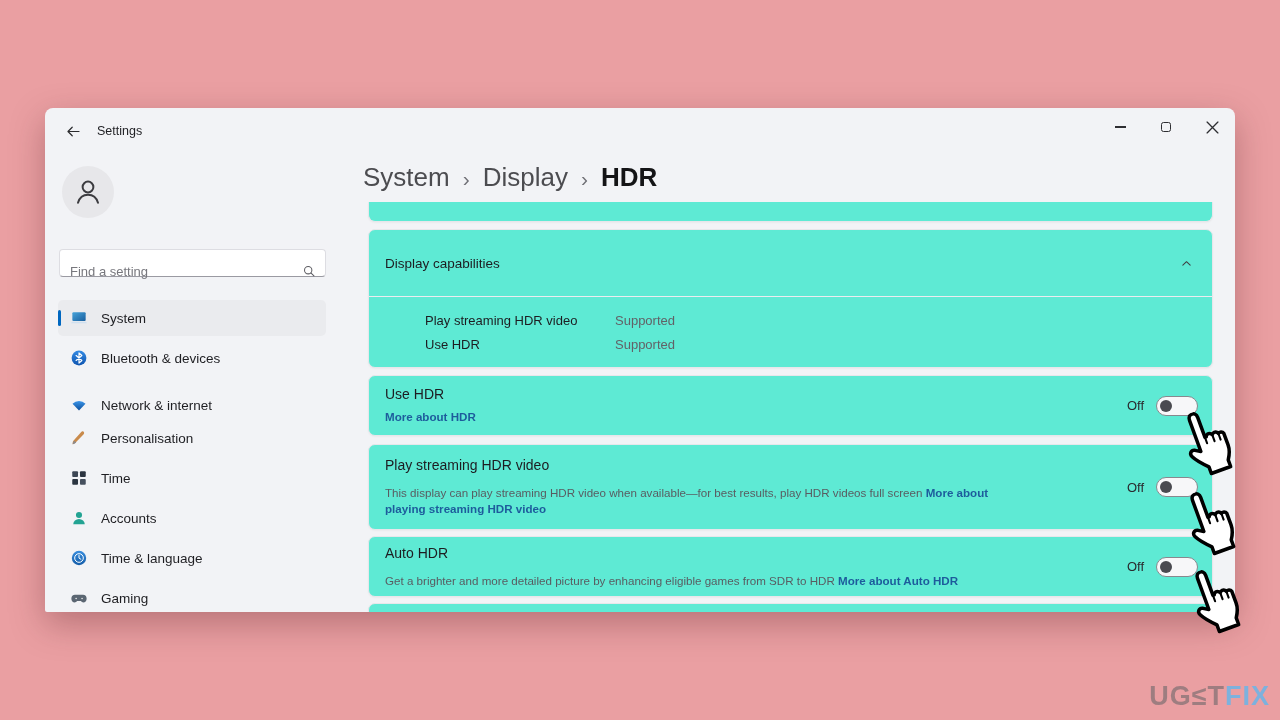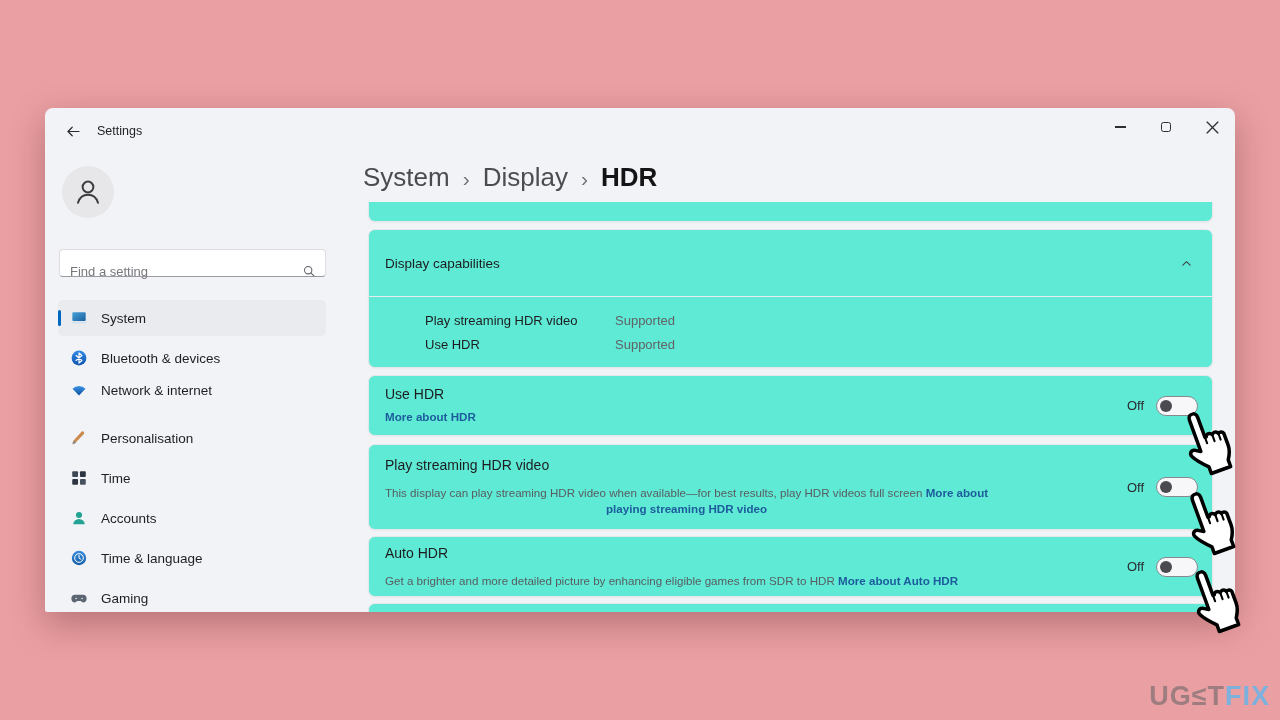--- a/index.html
+++ b/index.html
@@ -58,21 +58,21 @@
   .cap-row { display:flex; height:24px; align-items:center; }
   .cap-row-label { width:190px; font-size:13px; color:#1d1d21; }
   .cap-row-value { font-size:13px; color:#626267; }
 
   .setting-card { display:flex; align-items:center; justify-content:space-between;
     padding:0 14px 0 16px; border-radius:7px; }
   .setting-card.use { top:267px; height:61px; }
   .setting-card.play { top:336px; height:86px; }
   .setting-card.auto { top:428px; height:61px; }
   .setting-title { font-size:14px; color:#1d1d21; }
-  .setting-desc { font-size:11.6px; line-height:16px; color:#595c61; margin-top:12px; max-width:705px;text-align:center; }
+  .setting-desc { font-size:11.6px; line-height:16px; color:#595c61; margin-top:12px; max-width:705px; }
   .setting-link { font-size:11.6px; line-height:16px; font-weight:700; color:#1d5c9c; cursor:pointer; }
   .link-row { margin-top:5px; }
   .toggle-zone { display:flex; align-items:center; gap:12px; flex:0 0 auto; }
   .toggle-label { font-size:13px; color:#2a2a2e; }
   .toggle { width:42px; height:20px; border-radius:10px; border:1px solid #88888e;
     background:#f7f7f9; position:relative; cursor:pointer; }
   .toggle .knob { position:absolute; left:3px; top:3px; width:12px; height:12px;
     border-radius:50%; background:#4a4a50; }
 
   
@@ -159,21 +159,21 @@
           <stop offset="0" stop-color="#338ae4"></stop>
               <stop offset="1" stop-color="#0f55b0"></stop>
             </linearGradient>
           </defs>
         <circle cx="10" cy="10" r="8.2" fill="url(#gbt)"></circle>
         <path d="M10 4.4v11.2M10 4.4l3.2 2.8-6.4 5.6M10 15.6l3.2-2.8-6.4-5.6" stroke="#fff" stroke-width="1.25" fill="none" stroke-linejoin="round" stroke-linecap="round"></path>
       </svg>
       <span class="nav-label">Bluetooth &amp; devices</span>
     </div>
 
-    <div class="nav-item" style="top:264px">
+    <div class="nav-item" style="top:279px">
       <svg class="nav-icon" viewBox="0 0 20 20">
         <defs>
             <linearGradient id="gnet" x1="0" y1="0" x2="0" y2="1">
           <stop offset="0" stop-color="#3b94e8"></stop>
               <stop offset="1" stop-color="#0c4f9c"></stop>
             </linearGradient>
           </defs>
         <path d="M10 16 2.8 8.6a10.2 10.2 0 0 1 14.4 0Z" fill="url(#gnet)"></path>
       </svg>
       <span class="nav-label">Network &amp; internet</span>

